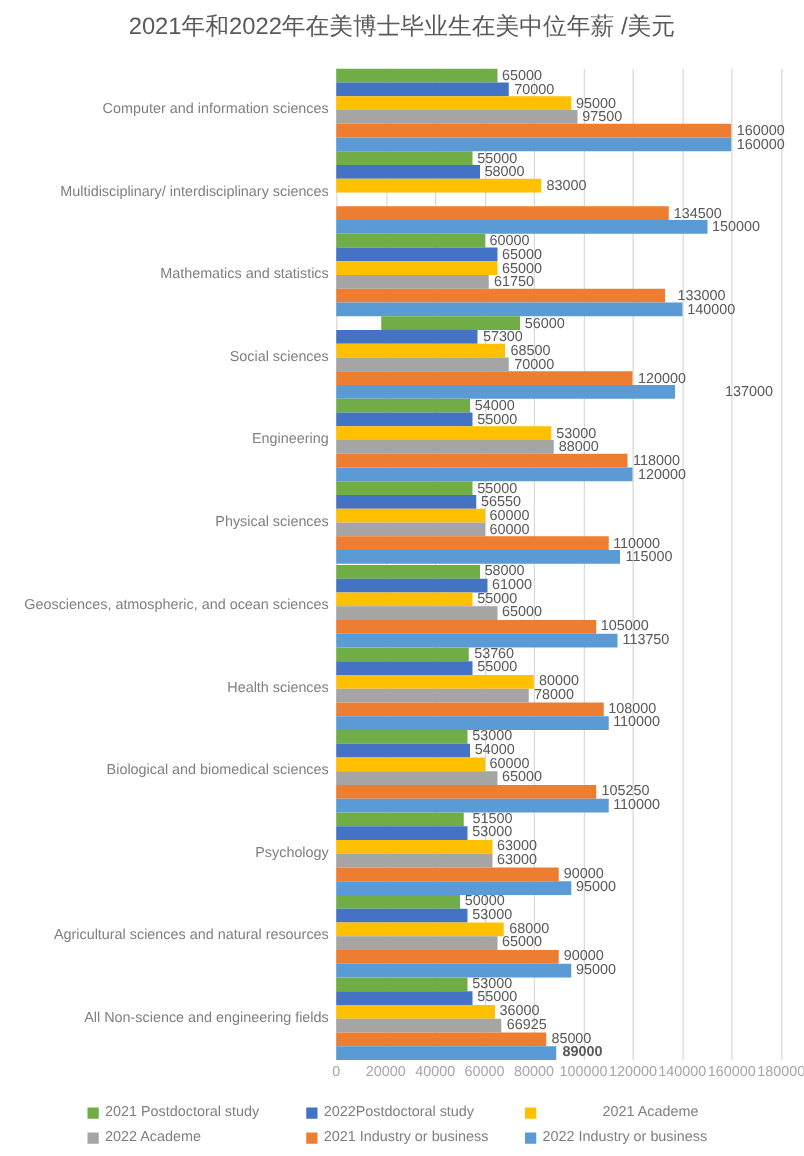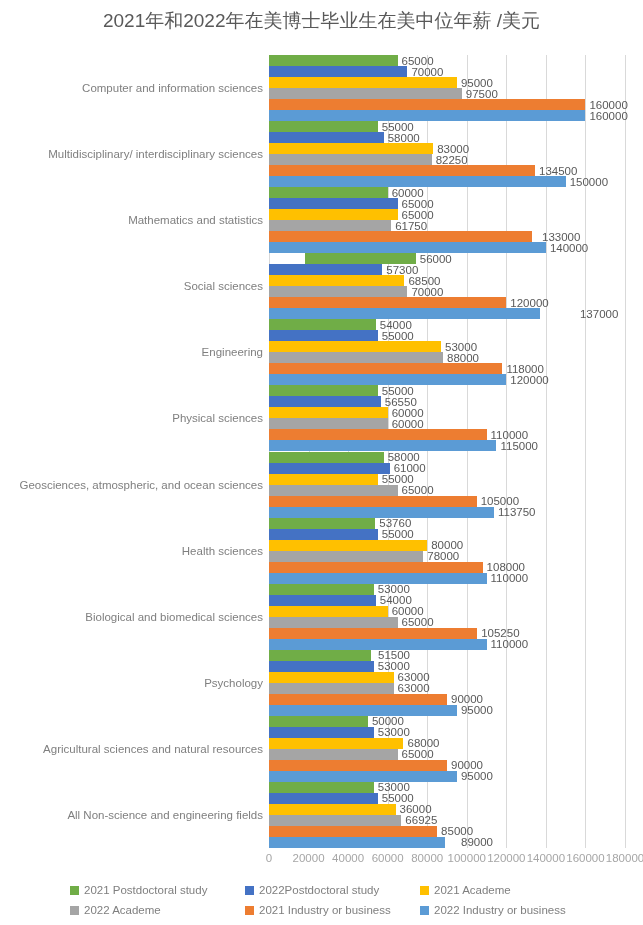--- a/index.html
+++ b/index.html
@@ -209,24 +209,20 @@
             <div class="bar-value" style="left: 108.778px;">55000</div>
           </div>
           <div class="bar-row" style="top: 11px; width: 100%;">
             <div class="bar" style="width: 114.711px; background: rgb(68, 114, 196);"></div>
             <div class="bar-value" style="left: 114.711px;">58000</div>
           </div>
           <div class="bar-row" style="top: 22px; width: 100%;">
             <div class="bar" style="width: 164.156px; background: rgb(255, 192, 0);"></div>
             <div class="bar-value" style="left: 164.156px;">83000</div>
           </div>
-          <div class="bar-row" style="top: 33px; width: 100%;">
-            <div class="bar" style="width: 162.672px; background: rgb(165, 165, 165);"></div>
-            <div class="bar-value" style="left: 162.672px;">82250</div>
-          </div>
           <div class="bar-row" style="top: 44px; width: 100%;">
             <div class="bar" style="width: 266.011px; background: rgb(237, 125, 49);"></div>
             <div class="bar-value" style="left: 266.011px;">134500</div>
           </div>
           <div class="bar-row" style="top: 55px; width: 100%;">
             <div class="bar" style="width: 296.667px; background: rgb(91, 155, 213);"></div>
             <div class="bar-value" style="left: 296.667px;">150000</div>
           </div>
         </div>
         <div class="group" style="top: 132.208px; height: 66px;">
@@ -479,21 +475,21 @@
           <div class="bar-row" style="top: 33px; width: 100%;">
             <div class="bar" style="width: 132.363px; background: rgb(165, 165, 165);"></div>
             <div class="bar-value" style="left: 132.363px;">66925</div>
           </div>
           <div class="bar-row" style="top: 44px; width: 100%;">
             <div class="bar" style="width: 168.111px; background: rgb(237, 125, 49);"></div>
             <div class="bar-value" style="left: 168.111px;">85000</div>
           </div>
           <div class="bar-row" style="top: 55px; width: 100%;">
             <div class="bar" style="width: 176.022px; background: rgb(91, 155, 213);"></div>
-            <div class="bar-value" style="left: 188px;">89000</div>
+            <div class="bar-value" style="left: 177px; font-weight: bold;">89000</div>
           </div>
         </div>
       </div>
   </div>
 
   <div id="x-axis-labels">
       <div class="x-tick" style="left: 0px;">0</div>
       <div class="x-tick" style="left: 39.5556px;">20000</div>
       <div class="x-tick" style="left: 79.1111px;">40000</div>
       <div class="x-tick" style="left: 118.667px;">60000</div>
@@ -507,21 +503,21 @@
 
   <div id="legend">
       <div class="legend-item" style="left: 0px; top: 0px;">
         <span class="legend-swatch" style="background: rgb(112, 173, 71);"></span>
         <span>2021 Postdoctoral study</span>
       </div>
       <div class="legend-item" style="left: 175px; top: 0px;">
         <span class="legend-swatch" style="background: rgb(68, 114, 196);"></span>
         <span>2022Postdoctoral study</span>
       </div>
-      <div class="legend-item" style="left: 350px; top: 0px;">
+      <div class="legend-item" style="left: 350px; top: 0px; gap: 48px;">
         <span class="legend-swatch" style="background: rgb(255, 192, 0);"></span>
         <span>2021 Academe</span>
       </div>
       <div class="legend-item" style="left: 0px; top: 20px;">
         <span class="legend-swatch" style="background: rgb(165, 165, 165);"></span>
         <span>2022 Academe</span>
       </div>
       <div class="legend-item" style="left: 175px; top: 20px;">
         <span class="legend-swatch" style="background: rgb(237, 125, 49);"></span>
         <span>2021 Industry or business</span>

